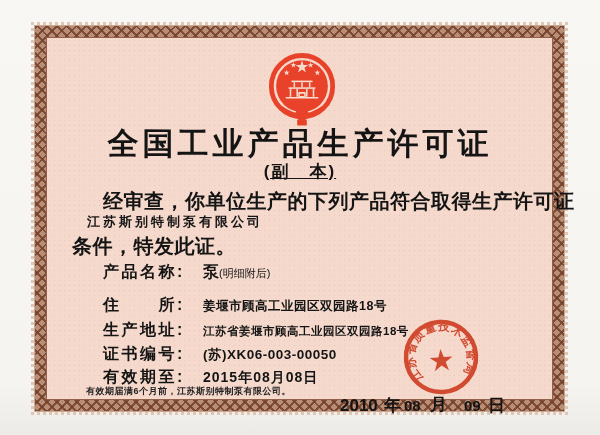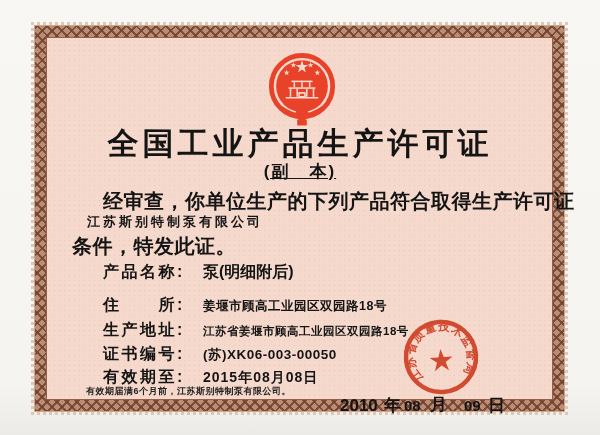--- a/index.html
+++ b/index.html
@@ -35,21 +35,21 @@
     left:48px; width:504px; top:160px; text-align:center;
     font-size:17px; font-weight:700; letter-spacing:2px;text-decoration:underline;
   }
   .company{left:87px; top:185px; font-size:13px; font-weight:700; letter-spacing:3px;margin-top:28px;}
   .body1{left:103px; top:188px; font-size:20px; font-weight:800; letter-spacing:0.5px; white-space:nowrap;}
   .body2{left:72px;  top:233px; font-size:20px; font-weight:800; letter-spacing:0.5px;}
   .row{left:103px; white-space:nowrap;}
   .lbl{display:inline-block; min-width:100px; font-size:16px; font-weight:800; letter-spacing:2.5px;}
   .val{font-weight:800;}
   .v0{font-size:16px;}
-  .sfx{font-size:16px; font-weight:700;}
+  .sfx{font-size:11px; font-weight:400;}
   .v1{font-size:12.5px; letter-spacing:0.5px;margin-top:8px;}
   .v2{font-size:11.5px; letter-spacing:0.5px;}
   .v3{font-size:13.5px; letter-spacing:0.5px;}
   .v4{font-size:14px; letter-spacing:1px;}
   .note{left:86px; top:385px; font-size:9px; font-weight:700; letter-spacing:0.5px; color:#222;}
   .dpart{font-weight:800; white-space:nowrap;margin-top:35px;}
   .seal{opacity:0.92; transform:rotate(-4deg);}
 </style>
 </head>
 <body>

